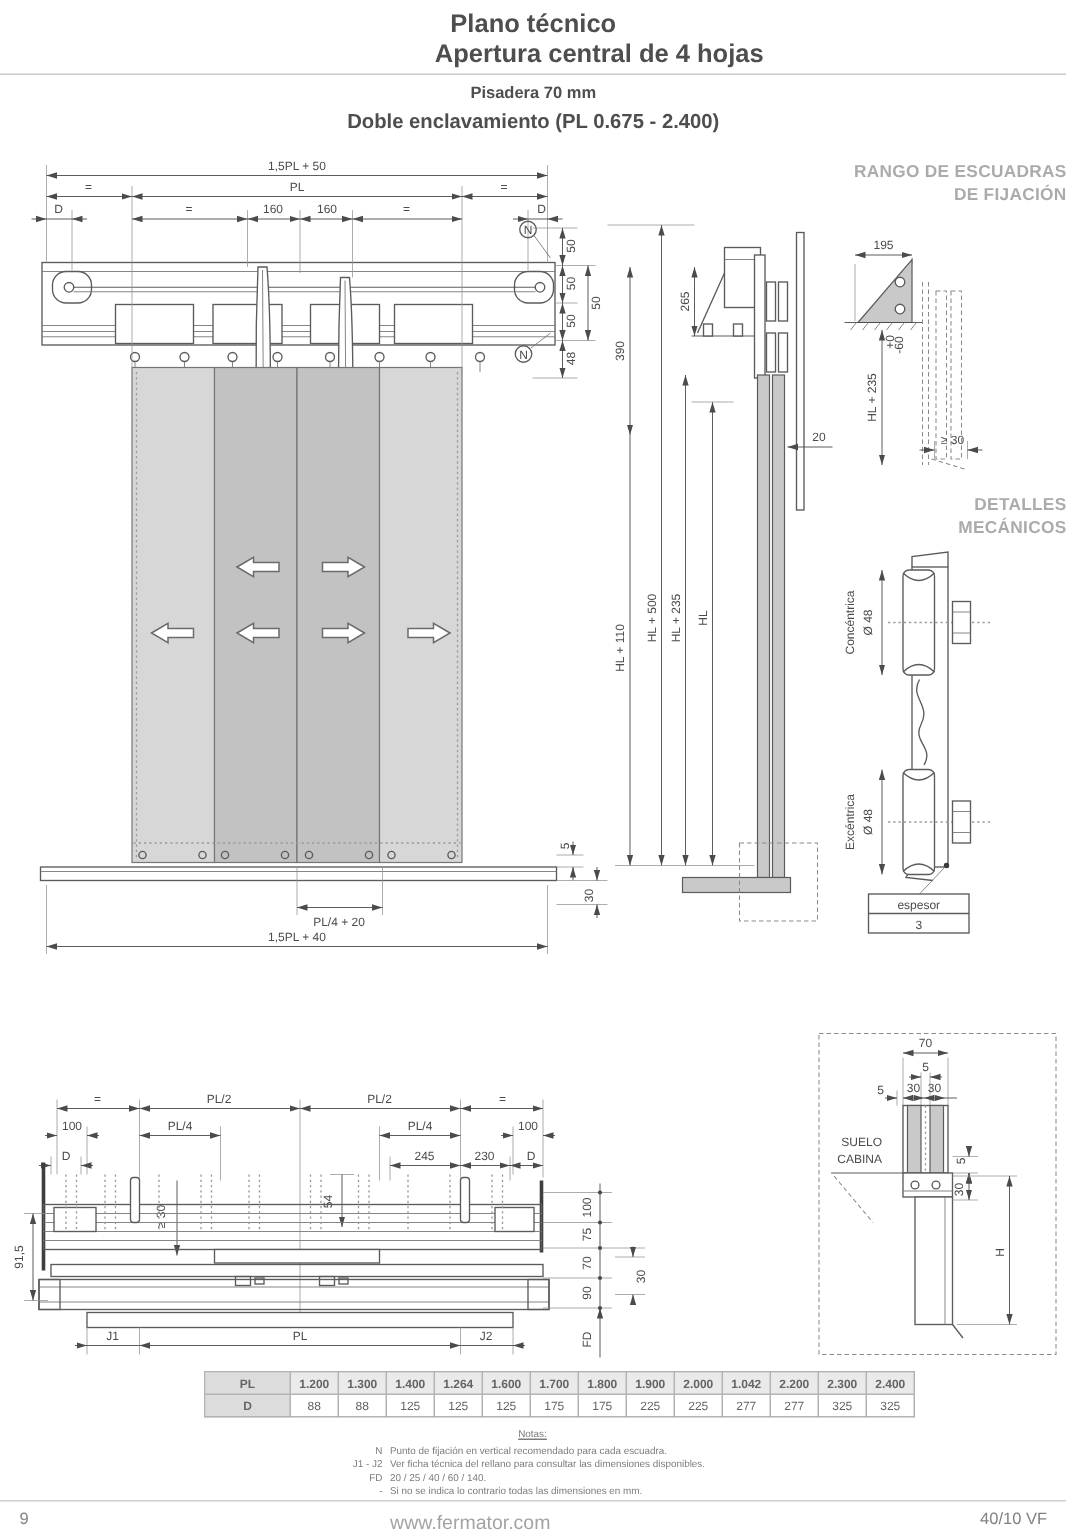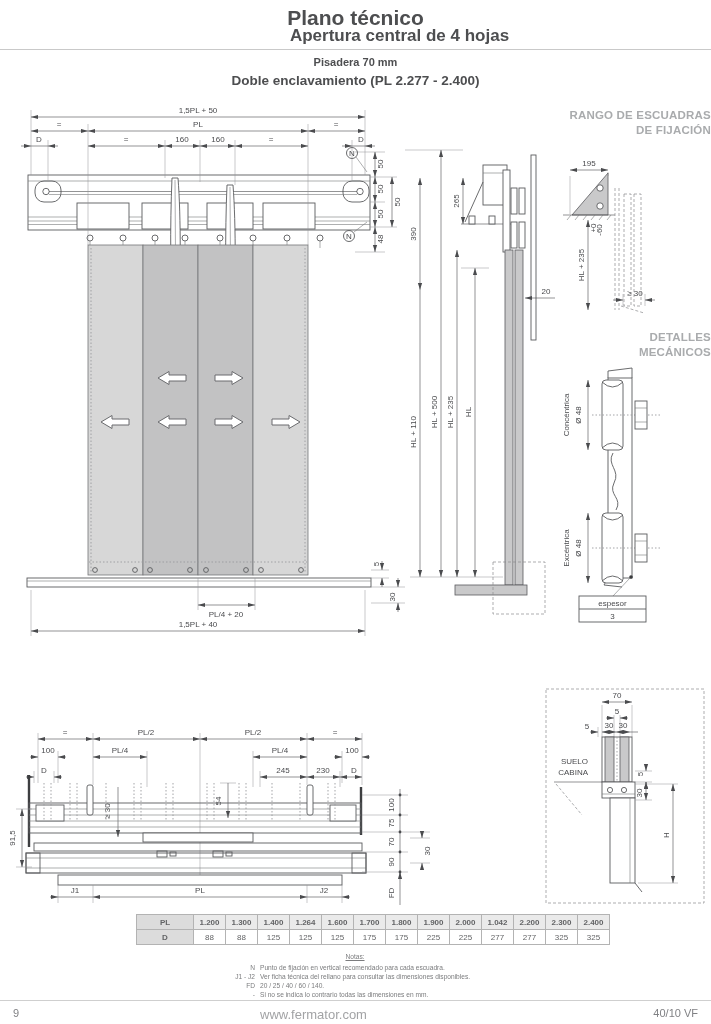--- a/index.html
+++ b/index.html
@@ -1,18 +1,18 @@
 <!DOCTYPE html>
 <html><head>
 <meta charset="utf-8">
 <style>
   html,body{margin:0;padding:0;background:#fff;}
   #page{position:relative;width:711px;height:1024px;background:#fff;font-family:"Liberation Sans",sans-serif;overflow:hidden;}
   .title{position:absolute;left:0;width:711px;text-align:center;font-weight:bold;color:#4d4e50;}
-  #title1{top:6px;font-size:21px;}
+  #title1{top:6px;font-size:17px;}
   #title2{top:26px;font-size:17px;margin-left:44px;}
   #hr-top{position:absolute;top:49px;left:0;width:711px;border-top:1px solid #c9c9c9;}
   #sub1{top:56px;font-size:11px;}
   #sub2{top:73px;font-size:13.5px;}
   .gray-head{position:absolute;width:176px;text-align:right;font-weight:bold;font-size:11.5px;line-height:15px;color:#a9abad;letter-spacing:.2px;}
   svg{position:absolute;overflow:visible;}
   svg text{font-family:"Liberation Sans",sans-serif;font-size:8px;fill:#4a4b4e;}
   .d{stroke:#4a4b4e;stroke-width:0.6;fill:none;}
   .e{stroke:#909194;stroke-width:0.5;fill:none;}
   .o{stroke:#5a5b5e;stroke-width:0.9;fill:#fff;}
@@ -45,21 +45,21 @@
 </style>
 </head>
 <body>
 
 <div id="page">
 
   <div class="title" id="title1">Plano técnico</div>
   <div class="title" id="title2">Apertura central de 4 hojas</div>
   <div id="hr-top"></div>
   <div class="title" id="sub1">Pisadera 70 mm</div>
-  <div class="title" id="sub2">Doble enclavamiento (PL 2.277 - 2.400)</div>
+  <div class="title" id="sub2">Doble enclavamiento (PL 0.675 - 2.400)</div>
 
   <svg id="front-svg" style="left:15px;top:100px" width="420" height="555" viewBox="0 0 420 555">
     <defs>
       <marker id="ar" markerUnits="userSpaceOnUse" markerWidth="8" markerHeight="6" refX="7" refY="2.5" orient="auto-start-reverse">
         <path d="M0,0.4 L7,2.5 L0,4.6 Z" fill="#4a4b4e"></path>
       </marker>
     </defs>
 
     <g>
       <rect class="o" x="13" y="75" width="342" height="55"></rect>

